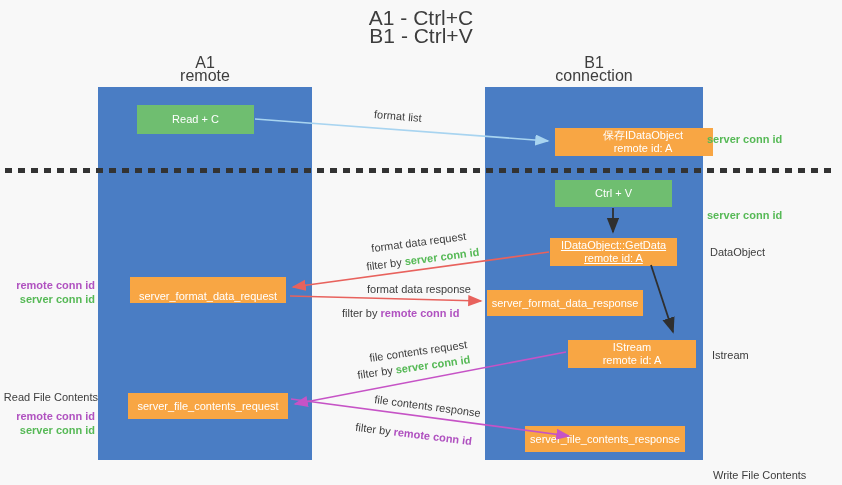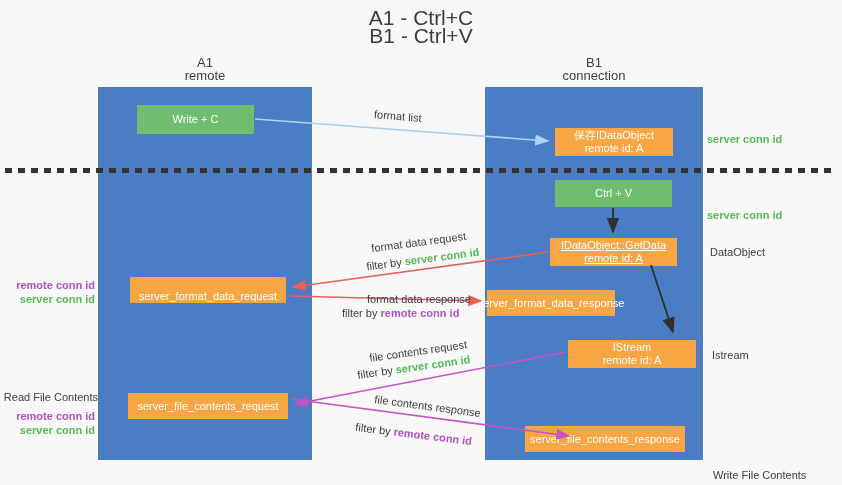--- a/index.html
+++ b/index.html
@@ -1,21 +1,21 @@
 <!DOCTYPE html>
 <html><head>
 <meta charset="utf-8">
 <style>
   html,body{margin:0;padding:0;background:#f8f8f8;}
   .canvas{position:relative;width:842px;height:485px;background:#f8f8f8;
     font-family:"Liberation Sans",sans-serif;overflow:hidden;color:#3d3d3d;}
   .title{position:absolute;left:0;top:9px;width:842px;text-align:center;
     font-size:21px;line-height:18px;color:#3d3d3d;}
   .col{position:absolute;background:#4a7dc4;}
-  .colhdr{position:absolute;text-align:center;font-size:13px;line-height:13px;color:#3d3d3d;}
+  .colhdr{position:absolute;text-align:center;font-size:16px;line-height:13px;color:#3d3d3d;}
   .node{position:absolute;display:flex;flex-direction:column;align-items:center;
     justify-content:center;color:#fff;font-size:11px;line-height:13px;text-align:center;white-space:nowrap;}
   .green{background:#6fbe70;}
   .orange{background:#f8a644;}
   .lbl{position:absolute;font-size:11px;line-height:13px;color:#3d3d3d;white-space:nowrap;}
   .green-t{color:#56b956;font-weight:bold;}
   .purple-t{color:#b052c0;font-weight:bold;}
   .right-align{text-align:right;}
   .dotted{position:absolute;left:5px;top:168px;width:832px;height:5px;
     background:repeating-linear-gradient(90deg,#333 0 7px,transparent 7px 13px);}
@@ -39,42 +39,42 @@
     <div>B1</div>
     <div>connection</div>
   </div>
 
   <div class="col" style="left:98px;top:87px;width:214px;height:373px;"></div>
   <div class="col" style="left:485px;top:87px;width:218px;height:373px;"></div>
 
   <div class="dotted"></div>
 
   <div class="node green" style="left:137px;top:105px;width:117px;height:29px;">
-    <span>Write + C</span>
+    <span>Read + C</span>
   </div>
 
-  <div class="node orange" style="left:555px;top:128px;width:118px;height:28px;">
+  <div class="node orange" style="left:555px;top:128px;width:140px;height:28px;padding-left:18px;">
     <span>保存IDataObject</span>
     <span>remote id: A</span>
   </div>
 
   <div class="node green" style="left:555px;top:180px;width:117px;height:27px;">
     <span>Ctrl + V</span>
   </div>
 
   <div class="node orange" style="left:550px;top:238px;width:127px;height:28px;text-decoration:underline;">
     <span>IDataObject::GetData</span>
     <span>remote id: A</span>
   </div>
 
   <div class="node orange" style="left:130px;top:277px;width:156px;height:26px;justify-content:flex-end;">
     <span>server_format_data_request</span>
   </div>
 
-  <div class="node orange" style="left:487px;top:290px;width:128px;height:26px;">
+  <div class="node orange" style="left:487px;top:290px;width:156px;height:26px;">
     <span>server_format_data_response</span>
   </div>
 
   <div class="node orange" style="left:568px;top:340px;width:128px;height:28px;">
     <span>IStream</span>
     <span>remote id: A</span>
   </div>
 
   <div class="node orange" style="left:525px;top:426px;width:160px;height:26px;">
     <span>server_file_contents_response</span>
@@ -108,21 +108,21 @@
     <line x1="651" y1="265" x2="673" y2="332" stroke="#2f2f2f" stroke-width="1.8" marker-end="url(#ah-black)"></line>
   </svg>
 
   <div class="lbl" style="left:374px;top:110px;transform:rotate(5deg);">format list</div>
 
   <div class="lbl" style="left:371px;top:236px;transform:rotate(-7.5deg);">format data request</div>
   <div class="lbl" style="left:366px;top:253px;transform:rotate(-7.5deg);">
     <span>filter by </span><span class="green-t">server conn id</span>
   </div>
 
-  <div class="lbl" style="left:367px;top:293px;">format data response</div>
+  <div class="lbl" style="left:367px;top:283px;">format data response</div>
   <div class="lbl" style="left:342px;top:307px;">
     <span>filter by </span><span class="purple-t">remote conn id</span>
   </div>
 
   <div class="lbl" style="left:369px;top:345px;transform:rotate(-8deg);">file contents request</div>
   <div class="lbl" style="left:357px;top:361px;transform:rotate(-8deg);">
     <span>filter by </span><span class="green-t">server conn id</span>
   </div>
 
   <div class="lbl" style="left:374px;top:400px;transform:rotate(7.5deg);">file contents response</div>

